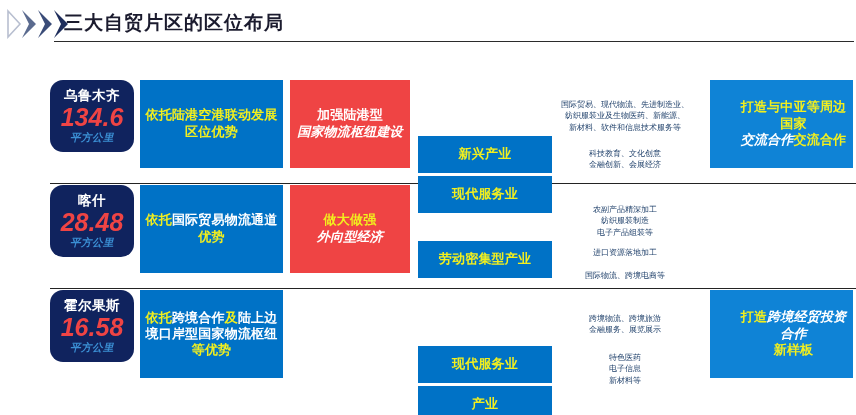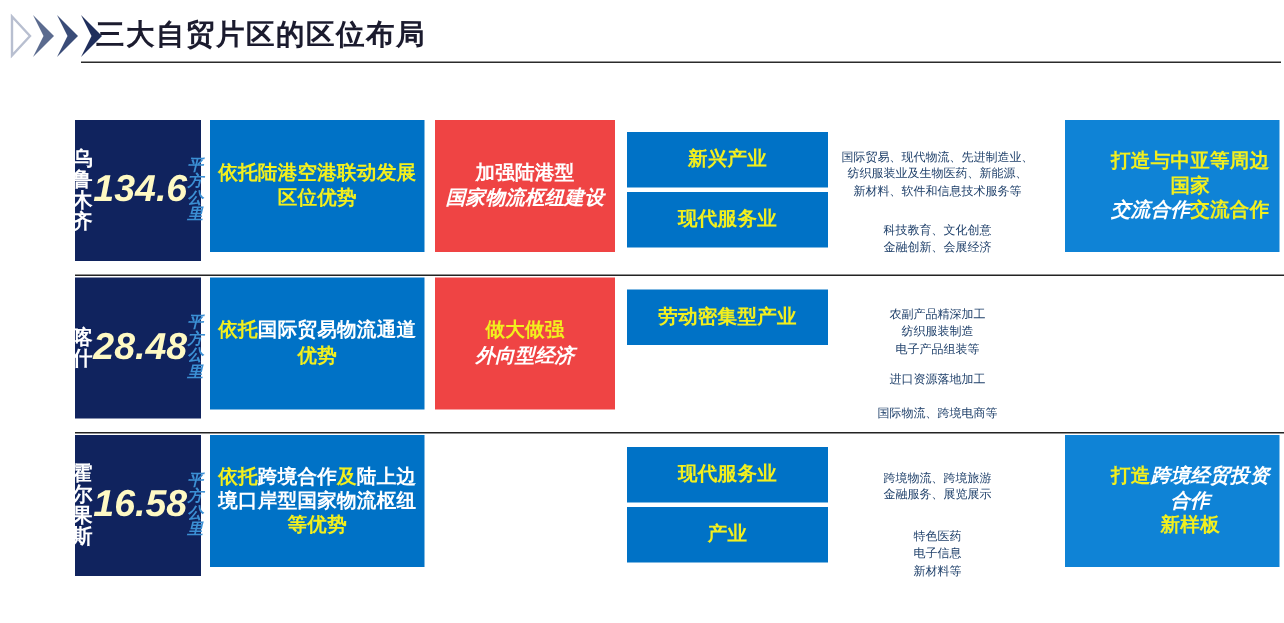--- a/index.html
+++ b/index.html
@@ -38,33 +38,33 @@
     position: absolute; left: 50px; width: 806px; height: 0;
     border-top: 1.5px solid #232323;
   }
   .divider.d1 { top: 131px; }
   .divider.d2 { top: 236px; }
 
   
   .cell { position: absolute; display: flex; align-items: center; justify-content: center; }
 
   .c-area {
-    left: 50px; top: 0; width: 84px; height: 94px;
+    left: 50px; top: 0; width: 84px; height: 72px;
     background: #10235e;
-    flex-direction: row; line-height: 1.05;
+    flex-direction: column; line-height: 1.05; border-radius: 13px;
   }
   .area-name { font-size: 13.5px; font-weight: bold; color: #ffffff; letter-spacing: .5px; }
-  .area-num  { font-size: 25px; font-weight: bold; font-style: italic; color: #fef9c3;
+  .area-num  { font-size: 25px; font-weight: bold; font-style: italic; color: #ef4444;
                letter-spacing: 0px; margin: 1px 0 2px; text-align: right; }
   .area-unit { font-size: 10.5px; font-weight: bold; font-style: italic; color: #3b8fd4; letter-spacing: .5px; }
 
   .c-adv  { left: 140px;  top: 0; width: 143px; height: 88px; background: #0072c6; }
   .c-act  { left: 290px;  top: 0; width: 120px; height: 88px; background: #ef4444; }
 
-  .c-ind  { left: 418px;  width: 134px; height: 37px; background: #0072c6; }
+  .c-ind  { left: 418px;  width: 134px; height: 37px; background: #0072c6; margin-top: 48px; }
   .c-ind.a { top: 8px; }
   .c-ind.b { top: 48px; }
 
   .c-goal { left: 710px; top: 0; width: 143px; height: 88px; background: #0f83d6; padding-left: 24px; }
 
   .txt {
     text-align: center; line-height: 1.28; padding: 0 5px;
     font-weight: bold; letter-spacing: .2px;
   }
   .yel { color: #f2ef1e; }

